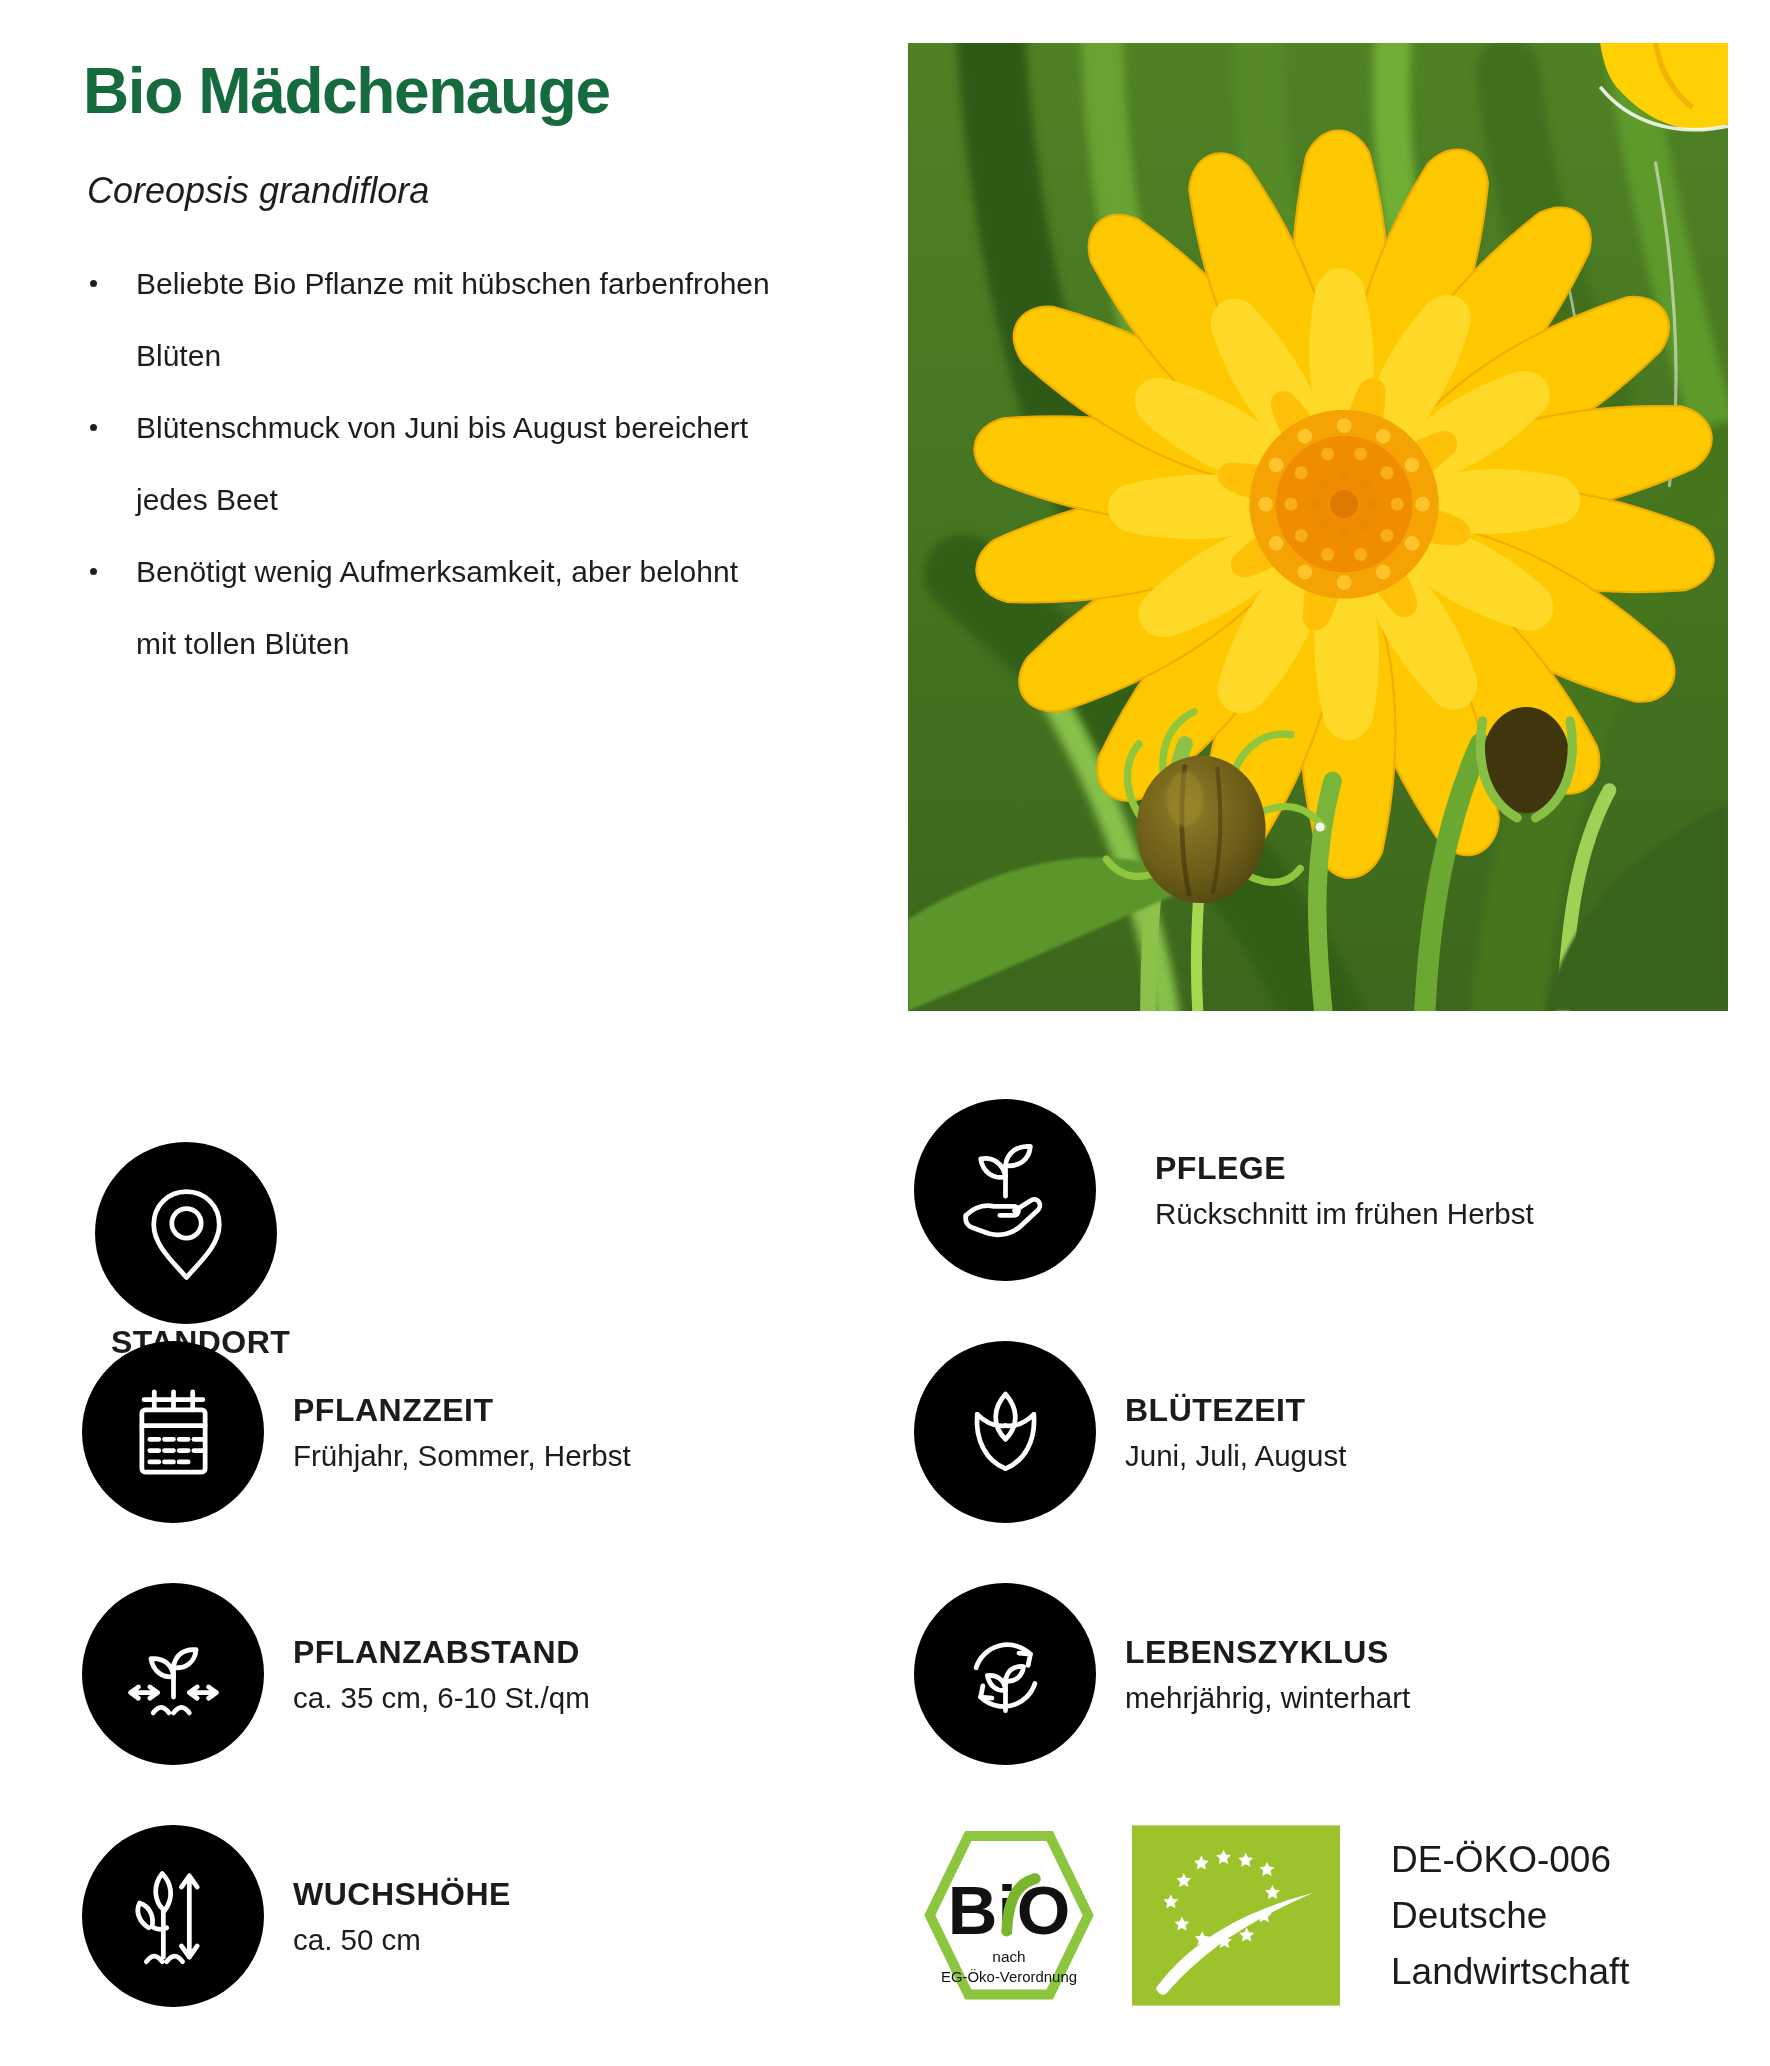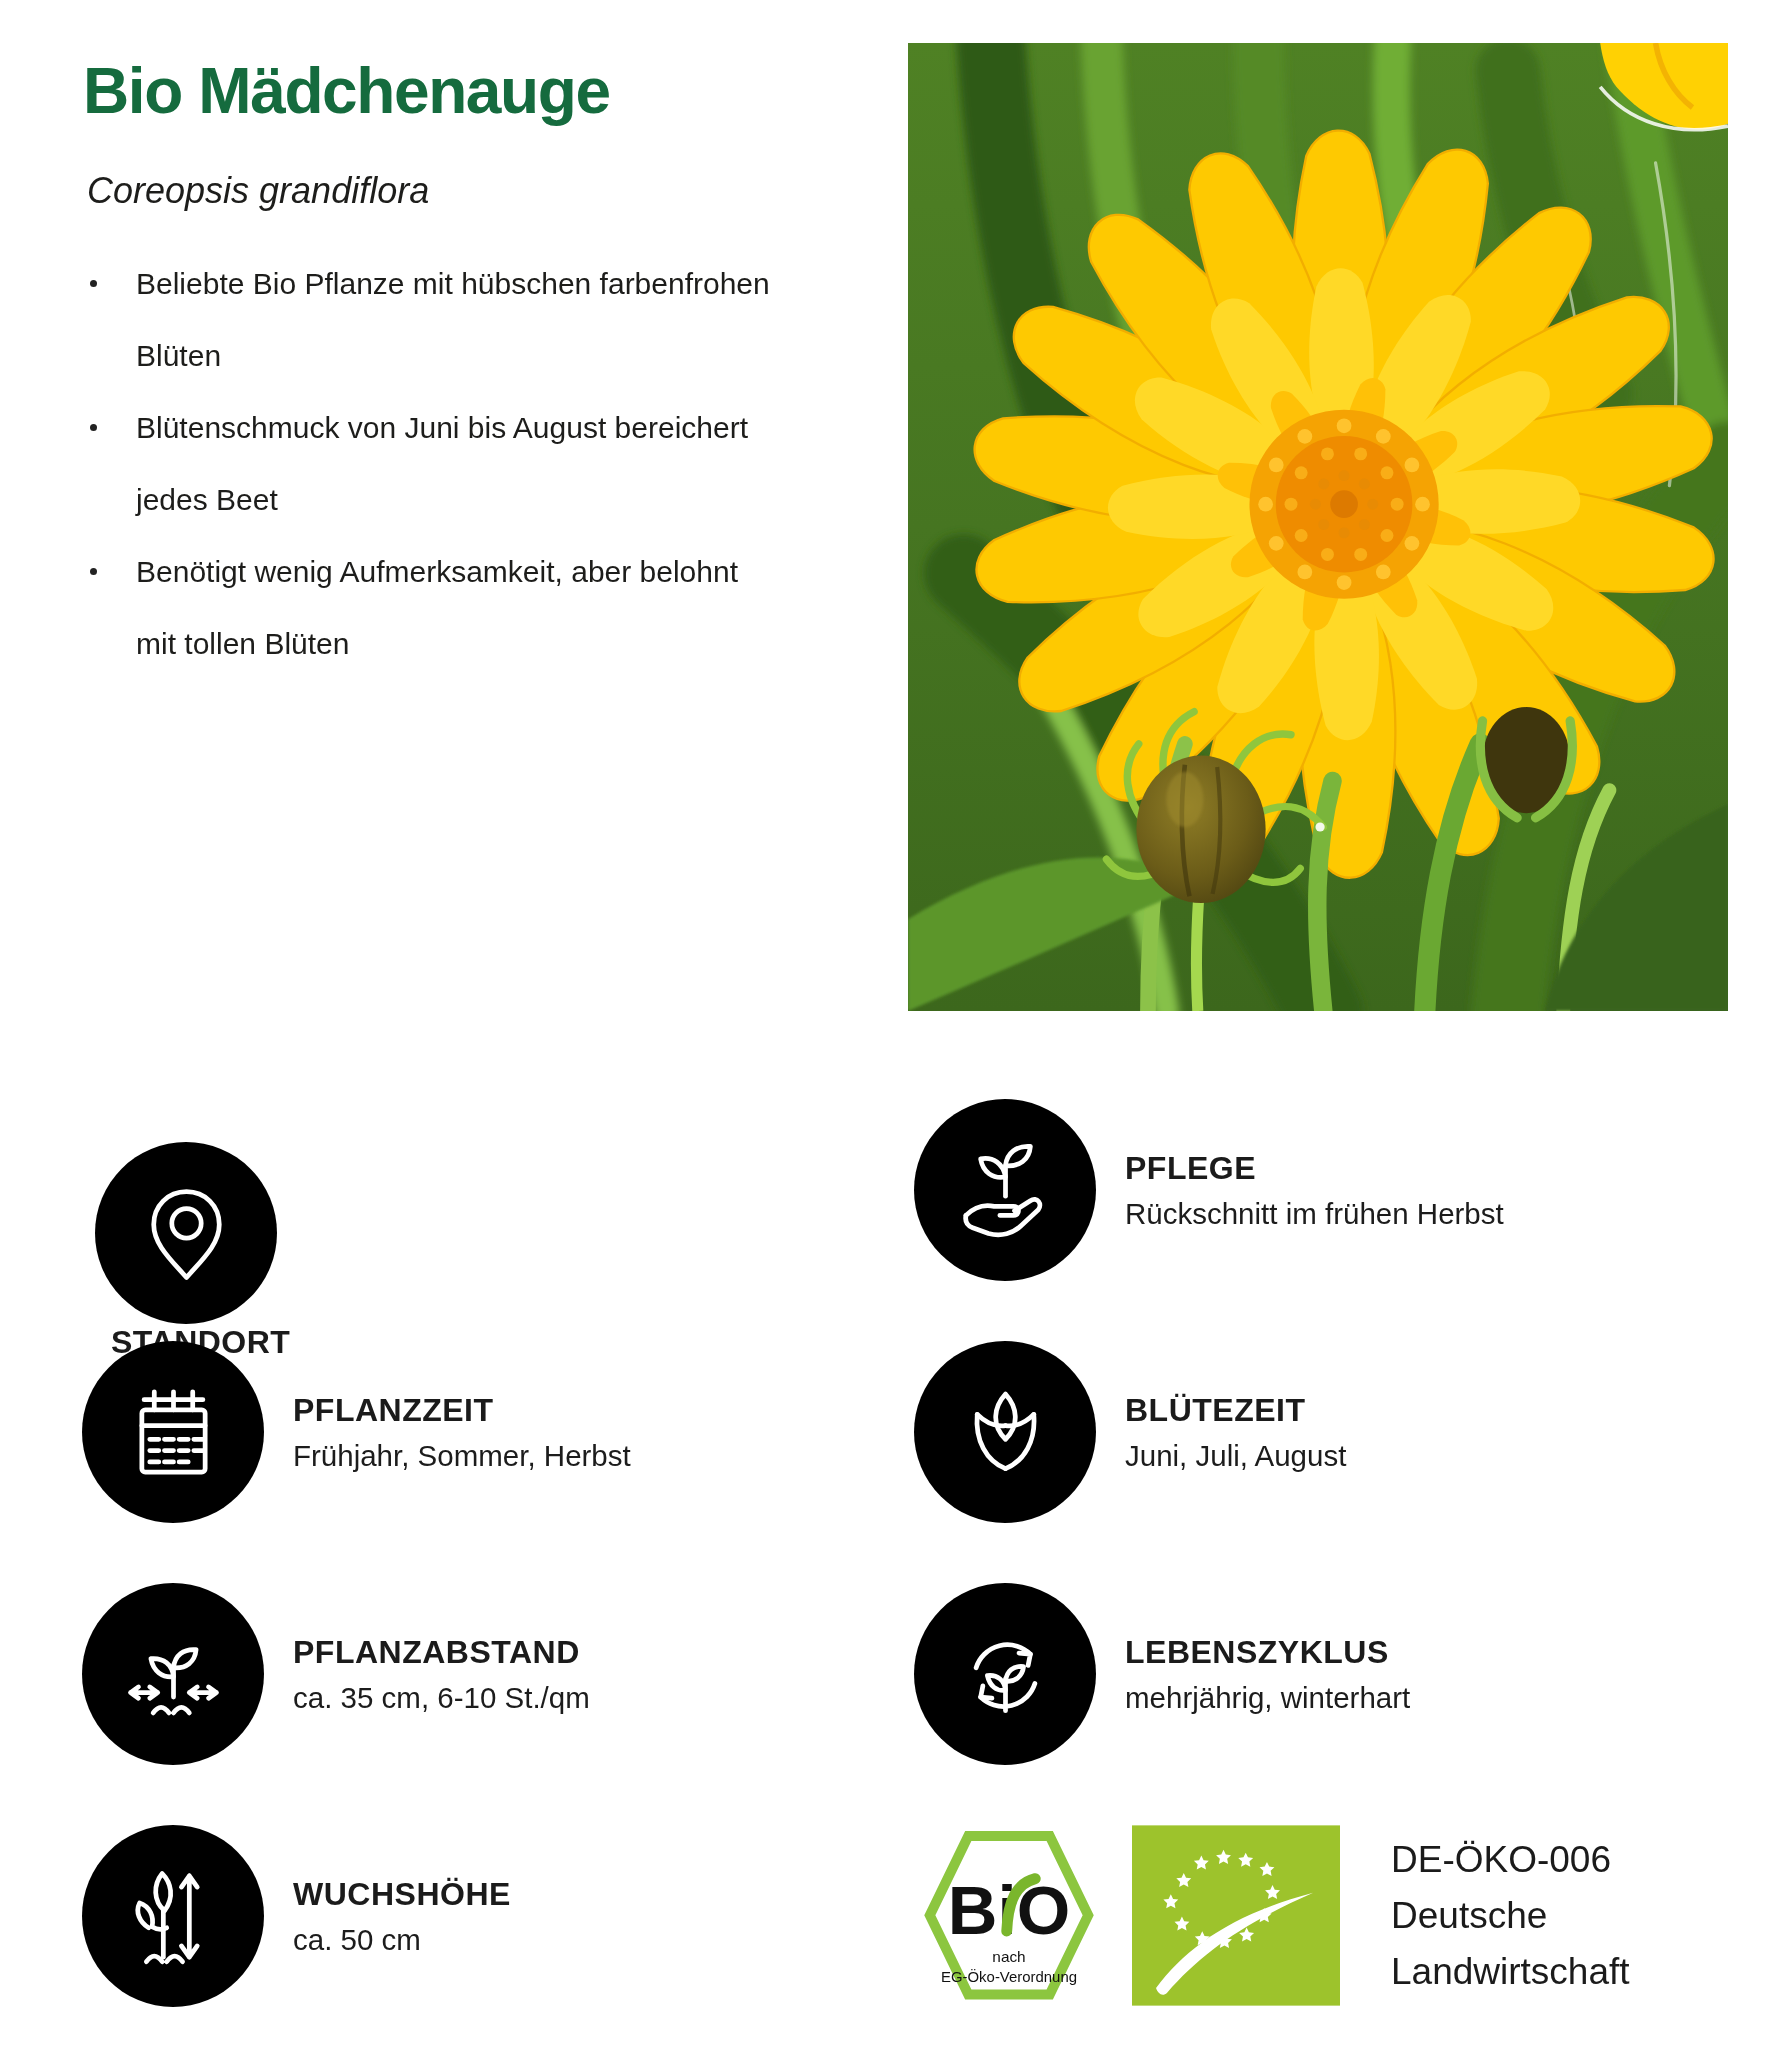--- a/index.html
+++ b/index.html
@@ -294,21 +294,21 @@
       <path d="M26,90 Q33,80 40,90 M44,90 Q51,80 58,90"></path>
     </g>
       </svg>
   </div>
   <div class="feature-text">
     <div class="feature-label">WUCHSHÖHE</div>
     <div class="feature-value">ca. 50 cm</div>
   </div>
 </div>
 
-<div class="feature" style="left:914px;top:1099px;">
+<div class="feature" style="left:914px;top:1099px;gap:30px;">
   <div class="icon-circle">
     <svg viewBox="0 0 100 100">
         <g class="ic">
       <path d="M50,55 C50,44 50,36 50,28"></path>
       <path d="M50,38 C39,40 30,34 28,22 C39,20 48,26 50,38 Z"></path>
       <path d="M50,28 C51,17 60,10 72,11 C71,23 62,29 50,28 Z"></path>
       <path d="M15,72 C22,65 31,62 40,64 L57,64 C63,64 63,72 57,72 L45,72"></path>
       <path d="M15,72 C14,77 16,81 21,83 L35,88 C46,91 57,88 64,81 L79,67 C83,62 78,55 72,59 L58,68"></path>
     </g>
       </svg>

